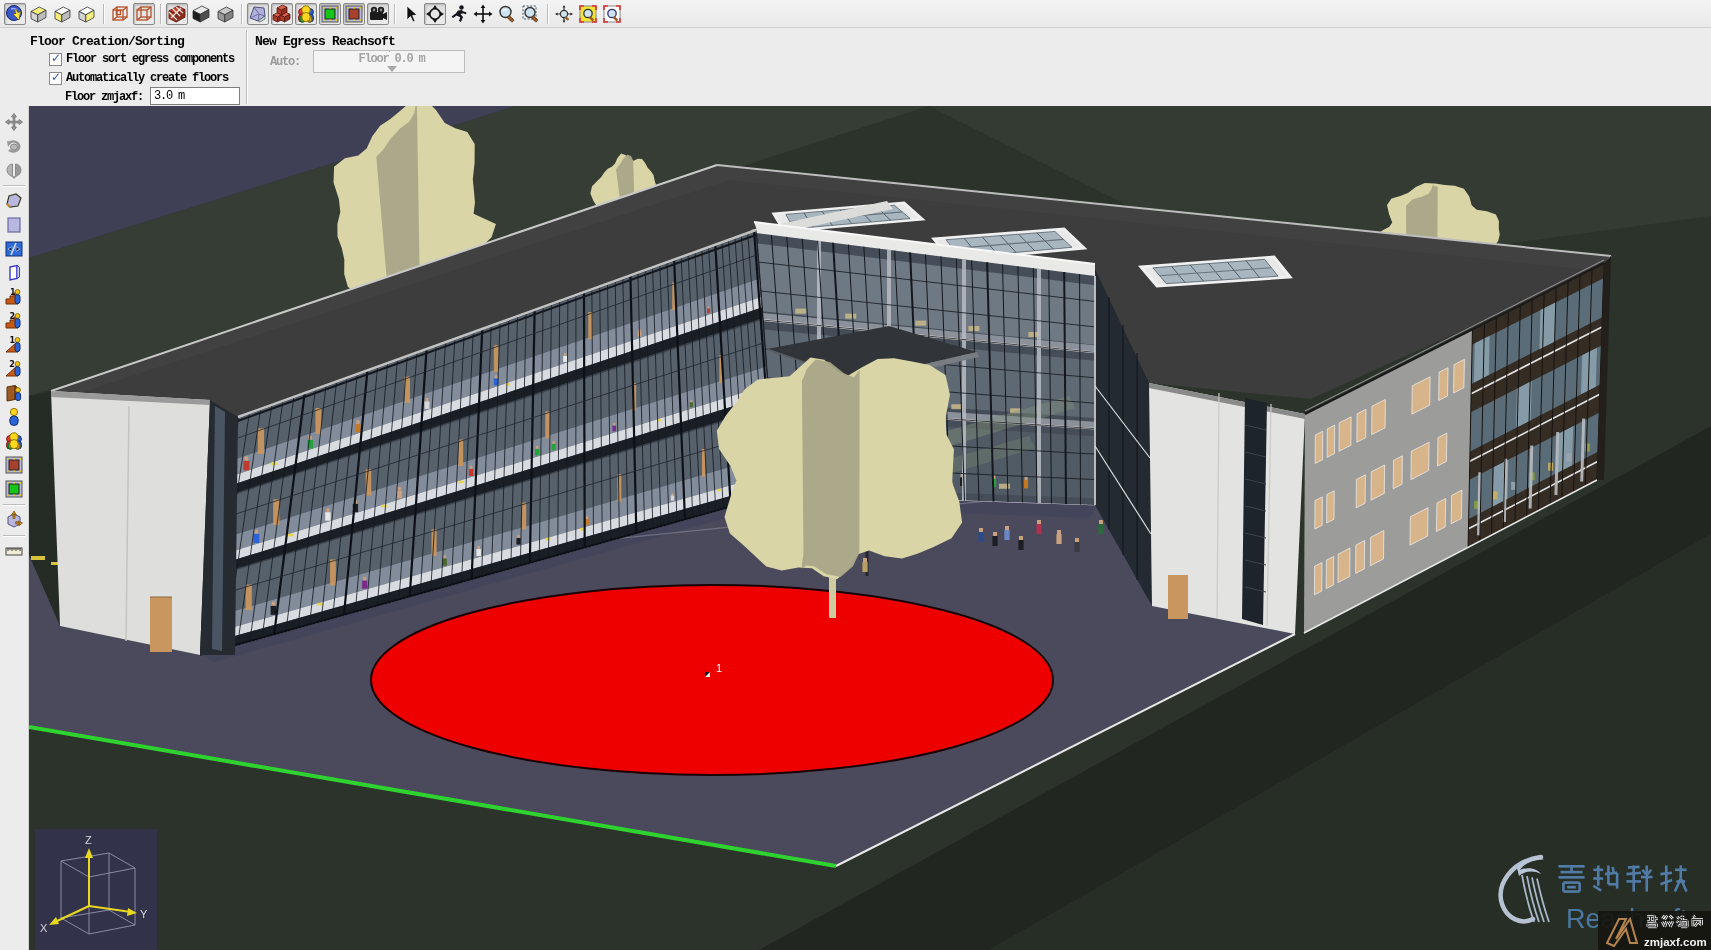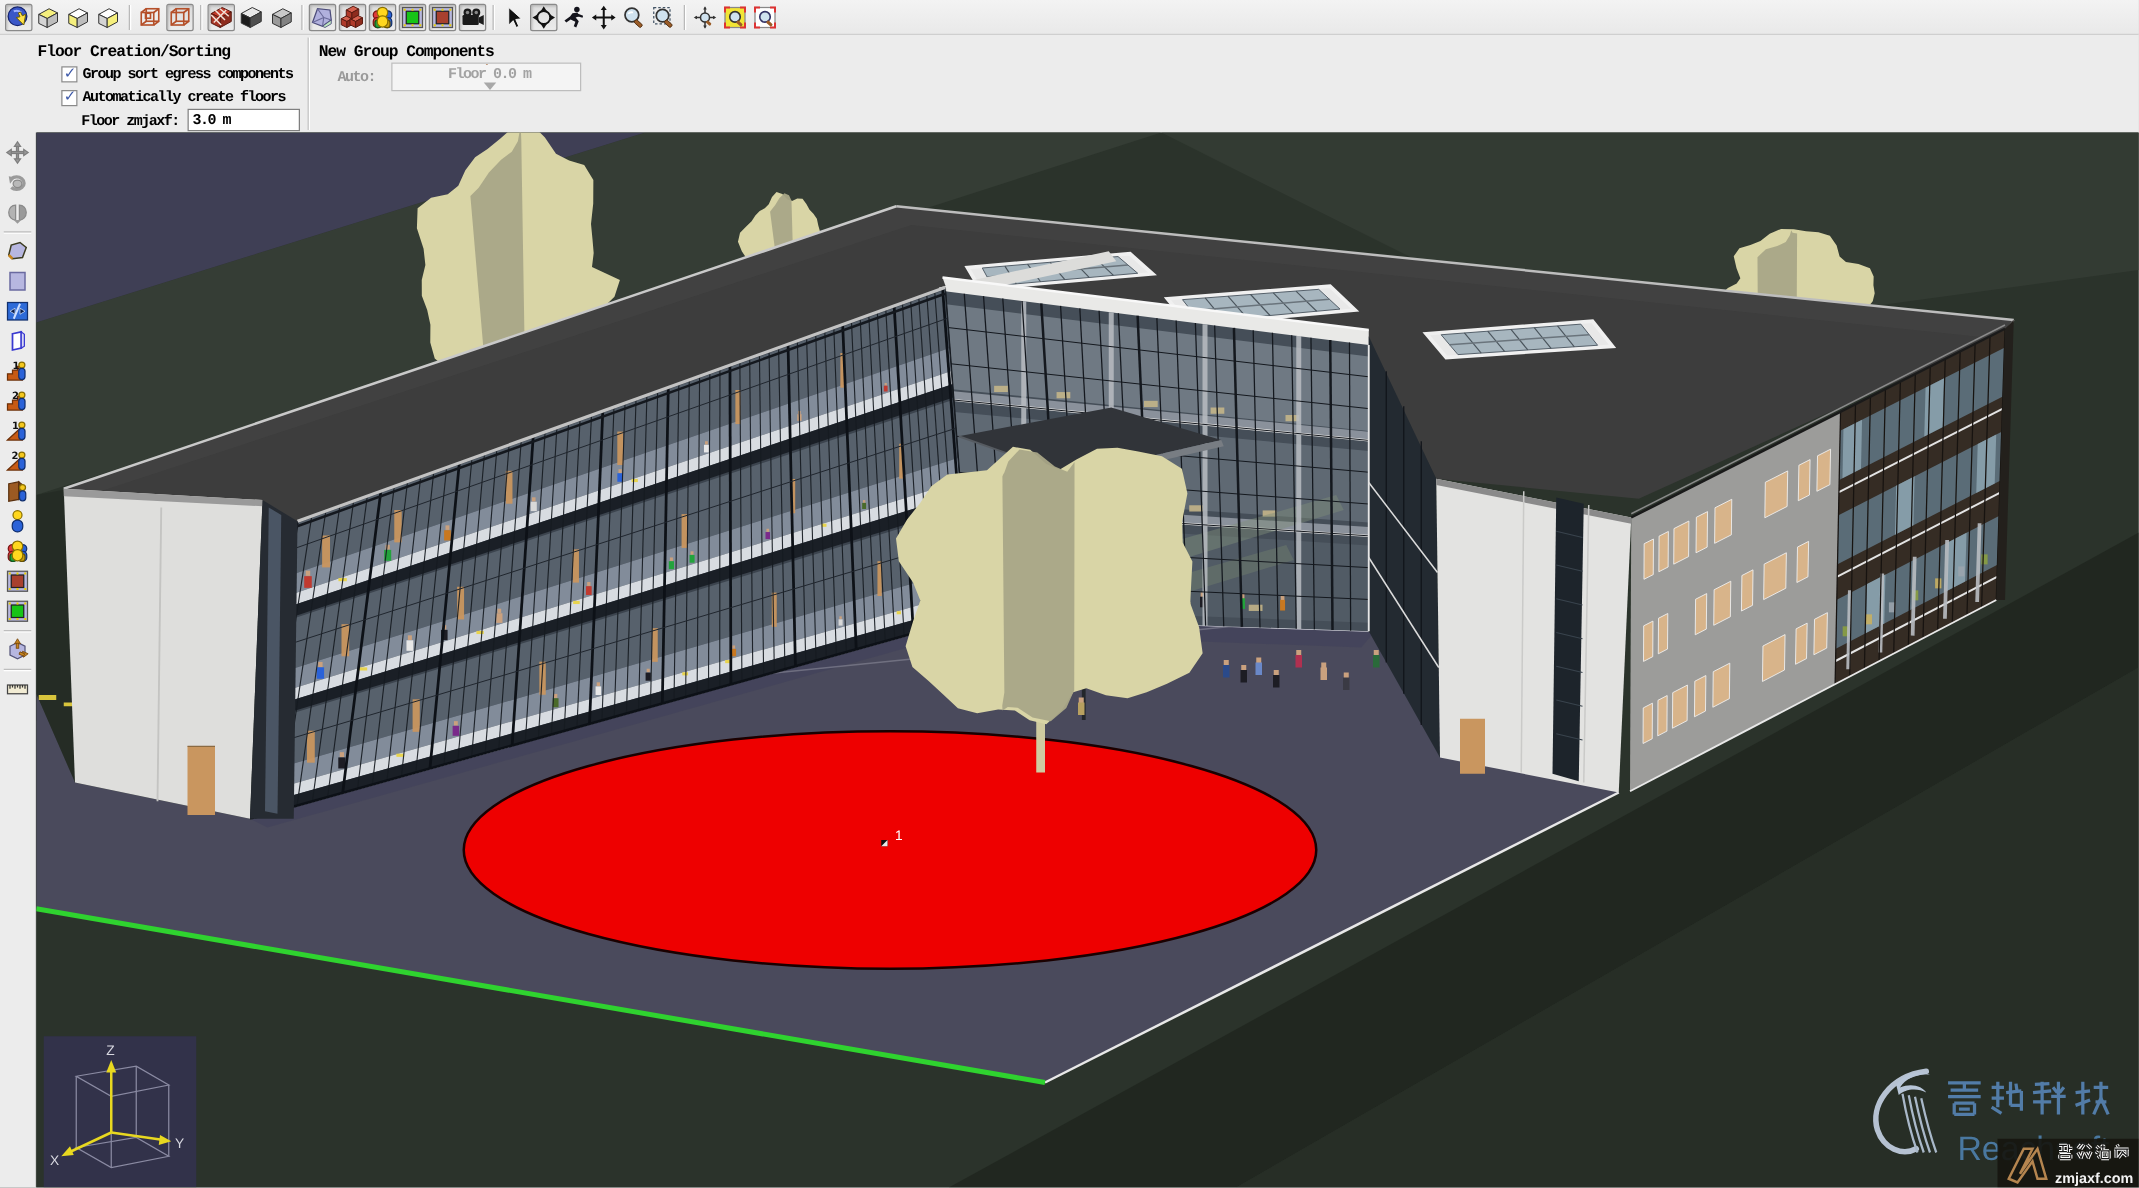--- a/index.html
+++ b/index.html
@@ -18,21 +18,21 @@
   .tsep { width:1px; height:20px; margin:0 4px; background:#b9b9b9; box-shadow:1px 0 0 #ffffff; }
 
   
   #panel-row { position:absolute; left:0; top:28px; width:1711px; height:78px; background:#ececec;padding-left:28px; }
   .ptitle { position:absolute; font-size:13px; font-weight:700; color:#000; letter-spacing:-0.8px; }
   .pcheck-row { position:absolute; display:flex; align-items:center; }
   .pcheck { width:13px; height:13px; background:#fff; border:1px solid #8a8a8a; position:relative; margin-right:4px; flex:none; }
   .pcheck .mark { position:absolute; left:1px; top:-3px; font-size:12px; color:#3c58a8; font-weight:700;
     font-family:"DejaVu Sans", sans-serif; }
   .plabel { font-size:12px; font-weight:700; color:#000; letter-spacing:-1.2px; white-space:nowrap; }
-  .pfield { position:absolute; background:#fff; border:1px solid #7f7f7f; font-size:12px; font-weight:700;
+  .pfield { position:absolute; background:#fff; border:1px solid #7f7f7f; font-size:12px; font-weight:400;
     letter-spacing:-1.2px; color:#000; padding:1px 3px; }
   .psep-v { position:absolute; width:2px; background:#fff; border-left:1px solid #bdbdbd; }
   .gray { color:#9a9a9a; }
   #egress-dropdown { position:absolute; background:#f4f4f4; border:1px solid #bdbdbd;
     display:flex; align-items:center; padding:0 4px;flex-direction:column; }
   #egress-dropdown .ddtext { font-size:12px; font-weight:700; letter-spacing:-1.2px; color:#a3a3a3; margin-left:5px; flex:1; }
   #egress-dropdown .ddarrow { width:0; height:0; border-left:5px solid transparent; border-right:5px solid transparent;
     border-top:6px solid #a8a8a8; margin-left:6px; flex:none; }
 
   
@@ -303,34 +303,34 @@
       </div>
     </div>
 
   <div id="panel-row">
     <div class="ptitle" style="left:30px; top:6px;">Floor Creation/Sorting</div>
 
     <div class="pcheck-row" style="left:49px; top:24px;">
       <span class="pcheck">
           <span class="mark">✓</span>
         </span>
-      <span class="plabel">Group sort egress components</span>
+      <span class="plabel">Floor sort egress components</span>
     </div>
     <div class="pcheck-row" style="left:49px; top:43px;">
       <span class="pcheck">
           <span class="mark">✓</span>
         </span>
       <span class="plabel">Automatically create floors</span>
     </div>
     <div class="plabel" style="position:absolute; left:65px; top:62px;">Floor zmjaxf:</div>
     <div class="pfield" style="left:150px; top:59px; width:90px; height:18px;">3.0 m</div>
 
     <div class="psep-v" style="left:246px; top:2px; height:74px;"></div>
 
-    <div class="ptitle" style="left:255px; top:6px;">New Group Components</div>
+    <div class="ptitle" style="left:255px; top:6px;">New Egress Reachsoft</div>
     <div class="plabel gray" style="position:absolute; left:270px; top:27px;">Auto:</div>
     <div id="egress-dropdown" style="left:313px; top:22px; width:152px; height:23px;">
       <svg width="17" height="12" viewBox="0 0 17 12">
         <polygon points="1,8 6,3 16,3 11,8" fill="#d28a4e" stroke="#7a4a20" stroke-width="0.8"></polygon>
         <polygon points="1,8 11,8 11,10 1,10" fill="#b06c34" stroke="#7a4a20" stroke-width="0.8"></polygon>
         <polygon points="11,8 16,3 16,5 11,10" fill="#8f5526" stroke="#7a4a20" stroke-width="0.8"></polygon>
       </svg>
       <span class="ddtext">Floor 0.0 m</span>
       <span class="ddarrow"></span>
     </div>

